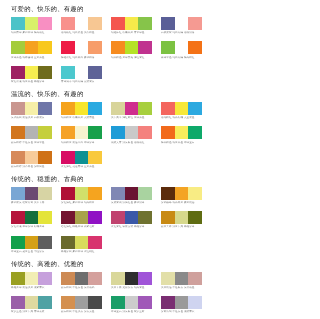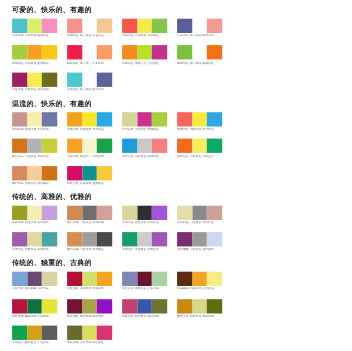--- a/index.html
+++ b/index.html
@@ -20,21 +20,21 @@
     height: 319px;
     box-sizing: border-box;
     padding: 6px 4px 2px 11px;
     background: #ffffff;
   }
   .section {
     margin-bottom: 5px;
   }
   .section-heading {
     font-size: 6.4px;
-    font-weight: bold;
+    font-weight: normal;
     color: #1a1a1a;
     letter-spacing: 0.2px;
     line-height: 1;
     margin: 0 0 4.5px 0;
     white-space: nowrap;
   }
   .palette-row {
     display: flex;
     align-items: flex-start;
     margin-bottom: 4.5px;
@@ -247,20 +247,109 @@
           <div class="swatch-strip">
             <div class="swatch" style="background-color: rgb(216, 12, 100);"></div>
             <div class="swatch" style="background-color: rgb(13, 145, 147);"></div>
             <div class="swatch" style="background-color: rgb(249, 201, 60);"></div>
           </div>
           <div class="group-caption">玫红洋红 孔雀青绿 金黄亮色</div>
         </div>
       </div>
     </div>
     <div class="section">
+      <div class="section-heading">传统的、稳重的、古典的</div>
+      <div class="palette-row">
+        <div class="palette-group">
+          <div class="swatch-strip">
+            <div class="swatch" style="background-color: rgb(121, 166, 212);"></div>
+            <div class="swatch" style="background-color: rgb(107, 74, 114);"></div>
+            <div class="swatch" style="background-color: rgb(215, 212, 164);"></div>
+          </div>
+          <div class="group-caption">柔和蓝灰 暗紫葡萄 浅米卡其</div>
+        </div>
+        <div class="palette-group">
+          <div class="swatch-strip">
+            <div class="swatch" style="background-color: rgb(176, 16, 54);"></div>
+            <div class="swatch" style="background-color: rgb(209, 224, 106);"></div>
+            <div class="swatch" style="background-color: rgb(245, 164, 31);"></div>
+          </div>
+          <div class="group-caption">深红酒红 柔和黄绿 明亮橙黄</div>
+        </div>
+        <div class="palette-group">
+          <div class="swatch-strip">
+            <div class="swatch" style="background-color: rgb(128, 135, 180);"></div>
+            <div class="swatch" style="background-color: rgb(106, 20, 50);"></div>
+            <div class="swatch" style="background-color: rgb(169, 211, 160);"></div>
+          </div>
+          <div class="group-caption">灰蓝紫调 深酒红色 柔和浅绿</div>
+        </div>
+        <div class="palette-group">
+          <div class="swatch-strip">
+            <div class="swatch" style="background-color: rgb(92, 44, 12);"></div>
+            <div class="swatch" style="background-color: rgb(244, 164, 36);"></div>
+            <div class="swatch" style="background-color: rgb(248, 236, 132);"></div>
+          </div>
+          <div class="group-caption">深褐咖啡 明亮橙黄 柔黄奶油</div>
+        </div>
+      </div>
+      <div class="palette-row">
+        <div class="palette-group">
+          <div class="swatch-strip">
+            <div class="swatch" style="background-color: rgb(181, 20, 60);"></div>
+            <div class="swatch" style="background-color: rgb(18, 112, 60);"></div>
+            <div class="swatch" style="background-color: rgb(228, 228, 58);"></div>
+          </div>
+          <div class="group-caption">深红玫瑰 墨绿深绿 柠檬黄绿</div>
+        </div>
+        <div class="palette-group">
+          <div class="swatch-strip">
+            <div class="swatch" style="background-color: rgb(116, 20, 48);"></div>
+            <div class="swatch" style="background-color: rgb(168, 162, 74);"></div>
+            <div class="swatch" style="background-color: rgb(144, 18, 196);"></div>
+          </div>
+          <div class="group-caption">暗红酒红 橄榄黄绿 亮紫电紫</div>
+        </div>
+        <div class="palette-group">
+          <div class="swatch-strip">
+            <div class="swatch" style="background-color: rgb(192, 66, 110);"></div>
+            <div class="swatch" style="background-color: rgb(58, 88, 168);"></div>
+            <div class="swatch" style="background-color: rgb(111, 114, 48);"></div>
+          </div>
+          <div class="group-caption">玫红紫红 钴蓝靛蓝 橄榄深绿</div>
+        </div>
+        <div class="palette-group">
+          <div class="swatch-strip">
+            <div class="swatch" style="background-color: rgb(200, 138, 20);"></div>
+            <div class="swatch" style="background-color: rgb(214, 216, 140);"></div>
+            <div class="swatch" style="background-color: rgb(95, 108, 18);"></div>
+          </div>
+          <div class="group-caption">赭黄土橙 浅黄卡其 橄榄深绿</div>
+        </div>
+      </div>
+      <div class="palette-row">
+        <div class="palette-group">
+          <div class="swatch-strip">
+            <div class="swatch" style="background-color: rgb(18, 160, 76);"></div>
+            <div class="swatch" style="background-color: rgb(212, 160, 23);"></div>
+            <div class="swatch" style="background-color: rgb(94, 94, 94);"></div>
+          </div>
+          <div class="group-caption">翠绿宝石 赭黄金色 中性深灰</div>
+        </div>
+        <div class="palette-group">
+          <div class="swatch-strip">
+            <div class="swatch" style="background-color: rgb(106, 106, 44);"></div>
+            <div class="swatch" style="background-color: rgb(217, 220, 92);"></div>
+            <div class="swatch" style="background-color: rgb(216, 52, 110);"></div>
+          </div>
+          <div class="group-caption">橄榄深褐 柔和黄绿 玫红桃红</div>
+        </div>
+      </div>
+    </div>
+    <div class="section">
       <div class="section-heading">传统的、高雅的、优雅的</div>
       <div class="palette-row">
         <div class="palette-group">
           <div class="swatch-strip">
             <div class="swatch" style="background-color: rgb(154, 160, 34);"></div>
             <div class="swatch" style="background-color: rgb(242, 238, 180);"></div>
             <div class="swatch" style="background-color: rgb(198, 160, 220);"></div>
           </div>
           <div class="group-caption">橄榄黄绿 奶油浅黄 淡紫薰衣</div>
         </div>
@@ -314,105 +403,16 @@
           </div>
           <div class="group-caption">翠绿宝石 浅灰银色 紫罗兰紫</div>
         </div>
         <div class="palette-group">
           <div class="swatch-strip">
             <div class="swatch" style="background-color: rgb(122, 46, 114);"></div>
             <div class="swatch" style="background-color: rgb(154, 154, 154);"></div>
             <div class="swatch" style="background-color: rgb(207, 212, 240);"></div>
           </div>
           <div class="group-caption">深紫葡萄 中性灰色 淡蓝薰衣</div>
-        </div>
-      </div>
-    </div>
-    <div class="section">
-      <div class="section-heading">传统的、稳重的、古典的</div>
-      <div class="palette-row">
-        <div class="palette-group">
-          <div class="swatch-strip">
-            <div class="swatch" style="background-color: rgb(121, 166, 212);"></div>
-            <div class="swatch" style="background-color: rgb(107, 74, 114);"></div>
-            <div class="swatch" style="background-color: rgb(215, 212, 164);"></div>
-          </div>
-          <div class="group-caption">柔和蓝灰 暗紫葡萄 浅米卡其</div>
-        </div>
-        <div class="palette-group">
-          <div class="swatch-strip">
-            <div class="swatch" style="background-color: rgb(176, 16, 54);"></div>
-            <div class="swatch" style="background-color: rgb(209, 224, 106);"></div>
-            <div class="swatch" style="background-color: rgb(245, 164, 31);"></div>
-          </div>
-          <div class="group-caption">深红酒红 柔和黄绿 明亮橙黄</div>
-        </div>
-        <div class="palette-group">
-          <div class="swatch-strip">
-            <div class="swatch" style="background-color: rgb(128, 135, 180);"></div>
-            <div class="swatch" style="background-color: rgb(106, 20, 50);"></div>
-            <div class="swatch" style="background-color: rgb(169, 211, 160);"></div>
-          </div>
-          <div class="group-caption">灰蓝紫调 深酒红色 柔和浅绿</div>
-        </div>
-        <div class="palette-group">
-          <div class="swatch-strip">
-            <div class="swatch" style="background-color: rgb(92, 44, 12);"></div>
-            <div class="swatch" style="background-color: rgb(244, 164, 36);"></div>
-            <div class="swatch" style="background-color: rgb(248, 236, 132);"></div>
-          </div>
-          <div class="group-caption">深褐咖啡 明亮橙黄 柔黄奶油</div>
-        </div>
-      </div>
-      <div class="palette-row">
-        <div class="palette-group">
-          <div class="swatch-strip">
-            <div class="swatch" style="background-color: rgb(181, 20, 60);"></div>
-            <div class="swatch" style="background-color: rgb(18, 112, 60);"></div>
-            <div class="swatch" style="background-color: rgb(228, 228, 58);"></div>
-          </div>
-          <div class="group-caption">深红玫瑰 墨绿深绿 柠檬黄绿</div>
-        </div>
-        <div class="palette-group">
-          <div class="swatch-strip">
-            <div class="swatch" style="background-color: rgb(116, 20, 48);"></div>
-            <div class="swatch" style="background-color: rgb(168, 162, 74);"></div>
-            <div class="swatch" style="background-color: rgb(144, 18, 196);"></div>
-          </div>
-          <div class="group-caption">暗红酒红 橄榄黄绿 亮紫电紫</div>
-        </div>
-        <div class="palette-group">
-          <div class="swatch-strip">
-            <div class="swatch" style="background-color: rgb(192, 66, 110);"></div>
-            <div class="swatch" style="background-color: rgb(58, 88, 168);"></div>
-            <div class="swatch" style="background-color: rgb(111, 114, 48);"></div>
-          </div>
-          <div class="group-caption">玫红紫红 钴蓝靛蓝 橄榄深绿</div>
-        </div>
-        <div class="palette-group">
-          <div class="swatch-strip">
-            <div class="swatch" style="background-color: rgb(200, 138, 20);"></div>
-            <div class="swatch" style="background-color: rgb(214, 216, 140);"></div>
-            <div class="swatch" style="background-color: rgb(95, 108, 18);"></div>
-          </div>
-          <div class="group-caption">赭黄土橙 浅黄卡其 橄榄深绿</div>
-        </div>
-      </div>
-      <div class="palette-row">
-        <div class="palette-group">
-          <div class="swatch-strip">
-            <div class="swatch" style="background-color: rgb(18, 160, 76);"></div>
-            <div class="swatch" style="background-color: rgb(212, 160, 23);"></div>
-            <div class="swatch" style="background-color: rgb(94, 94, 94);"></div>
-          </div>
-          <div class="group-caption">翠绿宝石 赭黄金色 中性深灰</div>
-        </div>
-        <div class="palette-group">
-          <div class="swatch-strip">
-            <div class="swatch" style="background-color: rgb(106, 106, 44);"></div>
-            <div class="swatch" style="background-color: rgb(217, 220, 92);"></div>
-            <div class="swatch" style="background-color: rgb(216, 52, 110);"></div>
-          </div>
-          <div class="group-caption">橄榄深褐 柔和黄绿 玫红桃红</div>
         </div>
       </div>
     </div>
   </div>
 
 </body></html>

